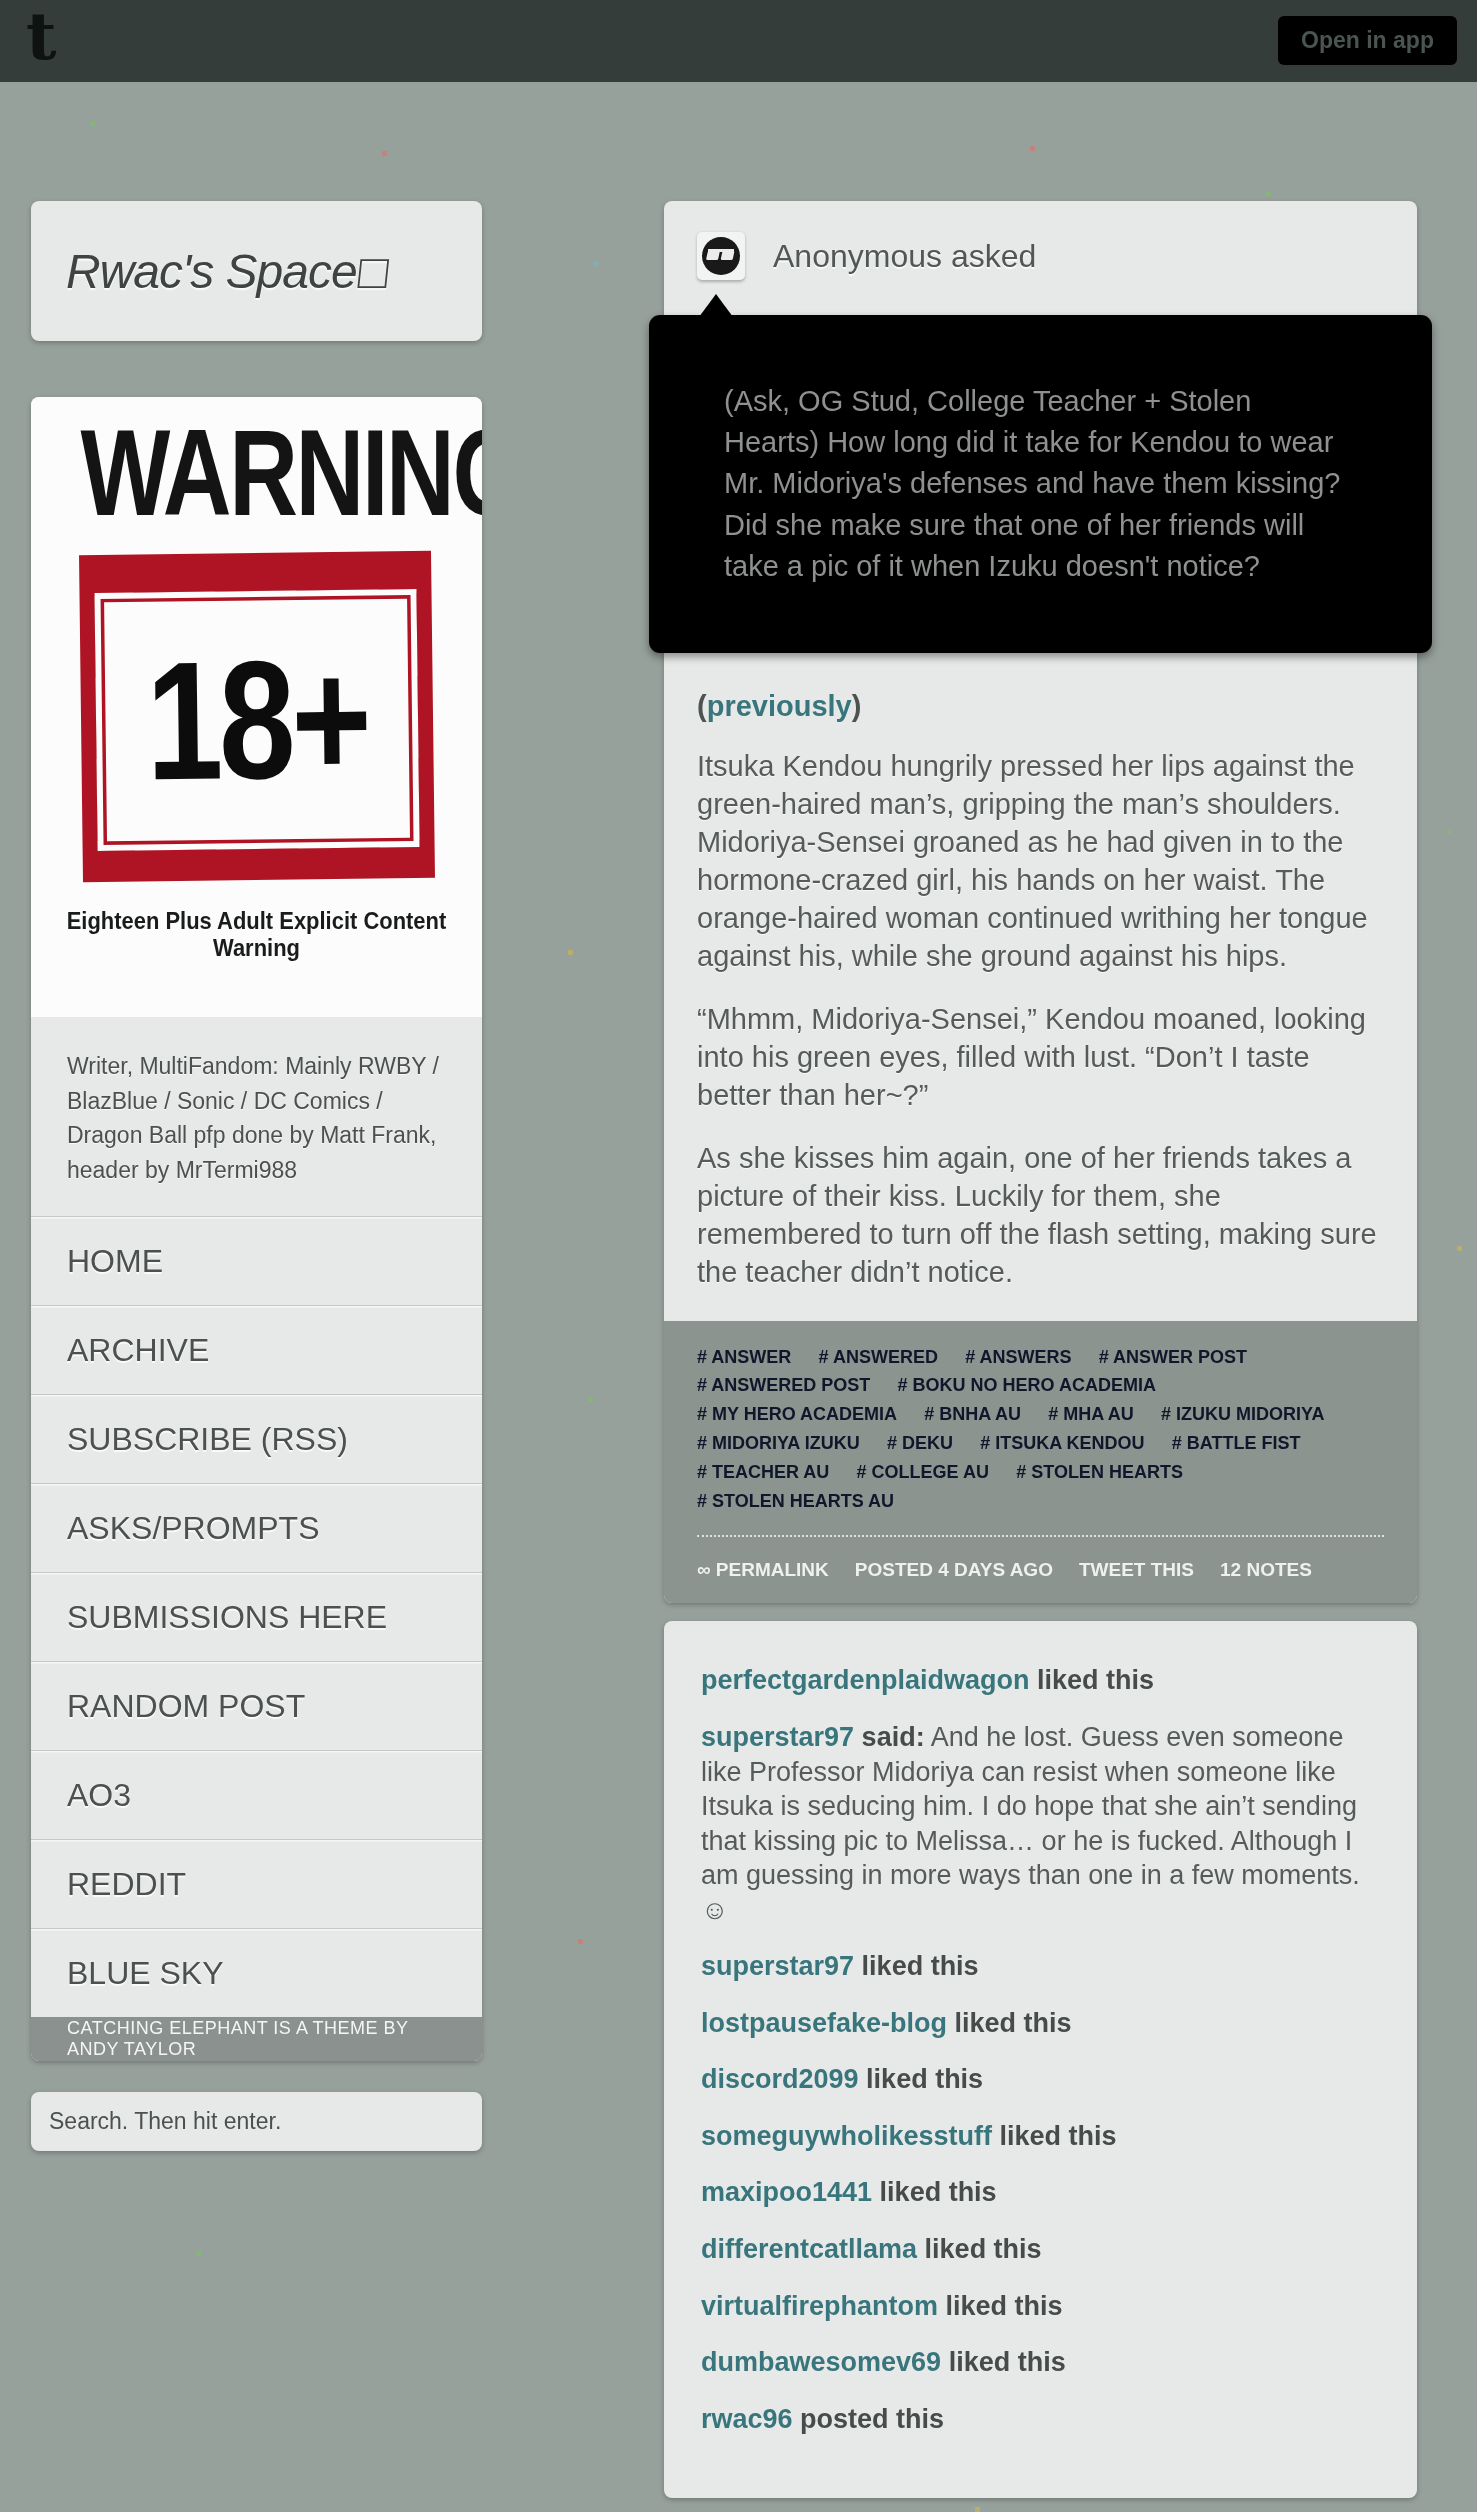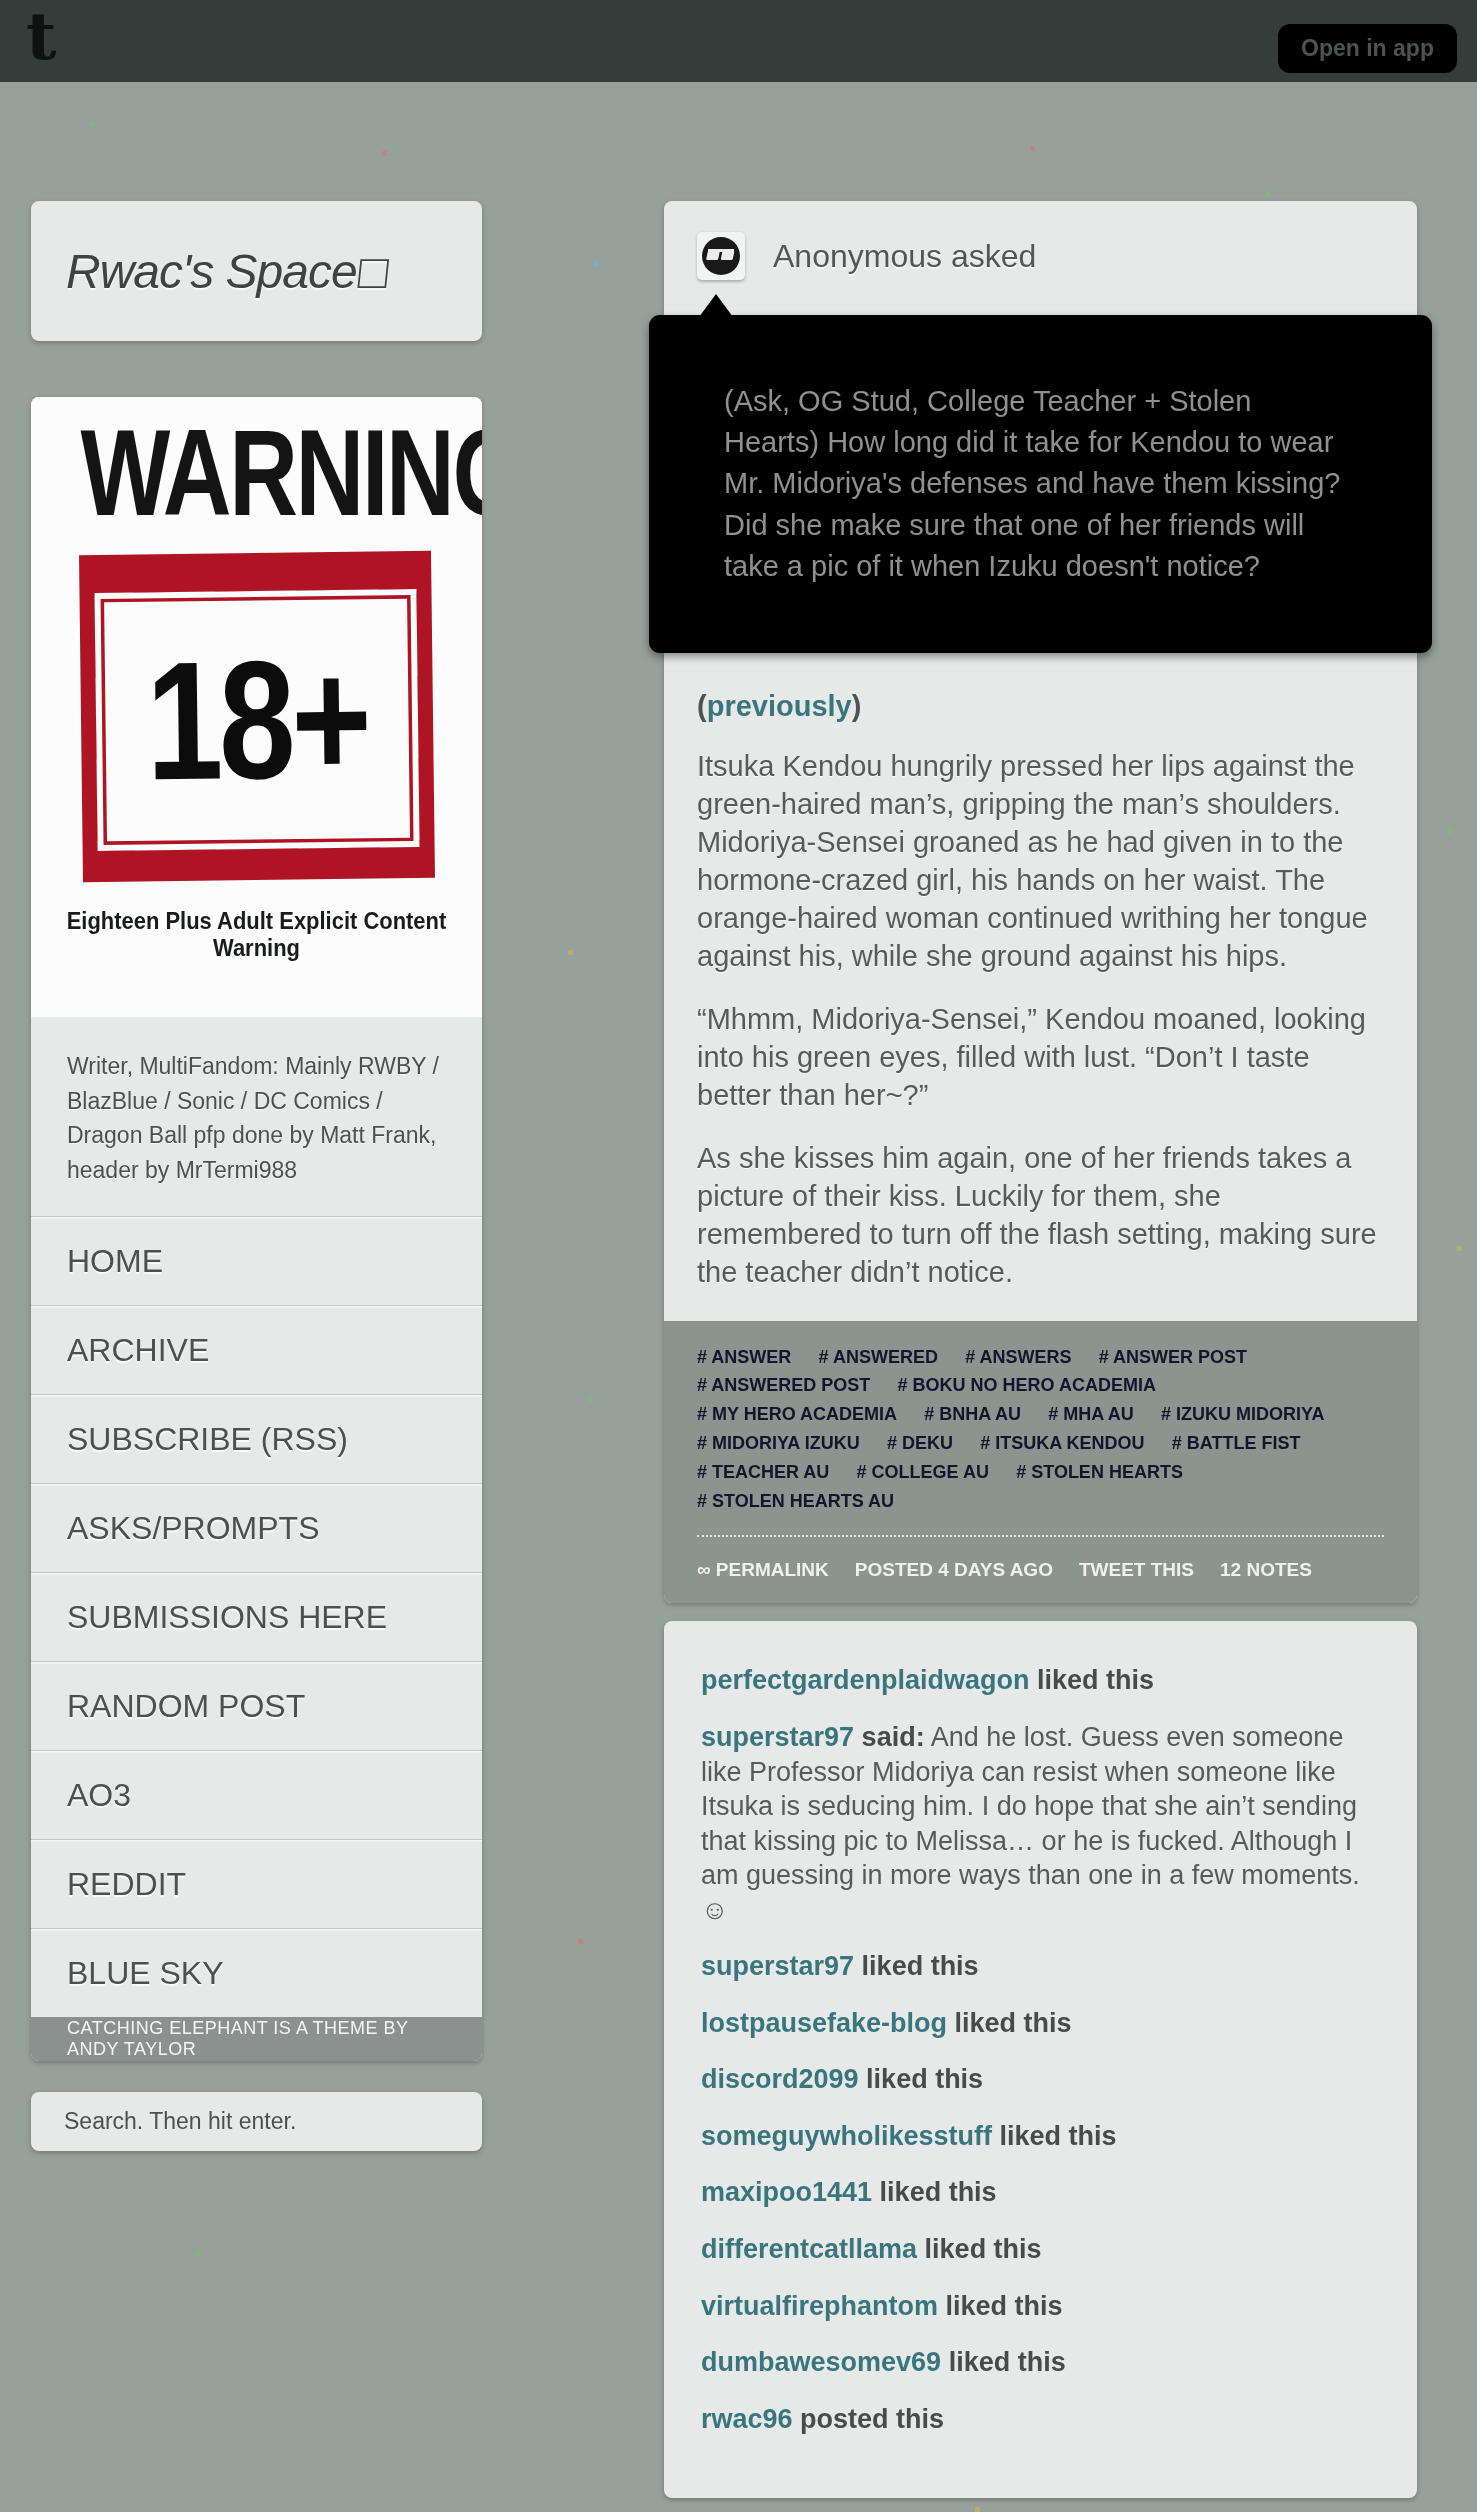--- a/index.html
+++ b/index.html
@@ -15,22 +15,22 @@
       241px 1171px 0 #d9756f, 588px 1397px 0 #7bbf6a, 1457px 1246px 0 #c9b458,
       382px 1723px 0 #6fb7c9, 578px 1939px 0 #d9756f, 1286px 1568px 0 #c9b458,
       196px 2251px 0 #7bbf6a, 975px 2507px 0 #c9b458, 512px 2708px 0 #d9756f,
       1171px 2859px 0 #7bbf6a, 312px 2985px 0 #6fb7c9, 1030px 146px 0 #d9756f,
       834px 2603px 0 #6fb7c9; opacity:.7; }
 
   
   .topbar { position:absolute; top:0; left:0; right:0; height:82px; background:#353d3b; z-index:5; }
   .logo { position:absolute; left:26px; top:-3px; font-size:66px; font-weight:bold;
           color:#0e1312; font-family:"DejaVu Serif", serif; }
-  .open-app { position:absolute; right:20px; top:24px; width:179px; height:49px;
-          background:#000; border-radius:12px; color:#4a5551; font-size:23px; font-weight:bold;
+  .open-app { position:absolute; right:20px; top:16px; width:179px; height:49px;
+          background:#000; border-radius:6px; color:#4a5551; font-size:23px; font-weight:bold;
           display:flex; align-items:center; justify-content:center; cursor:pointer; }
 
   .card { background:#e6e9e7; border-radius:8px; box-shadow:0 2px 5px rgba(0,0,0,.25); }
 
   
   .sidebar { position:absolute; left:31px; top:201px; width:451px; }
   .title-card { height:140px; display:flex; align-items:center; padding:0 35px; margin-bottom:56px; }
   .blog-title { font-size:48px; font-style:italic; color:#3f4443; letter-spacing:-1px;
           text-shadow:0 2px 1.5px rgba(255,255,255,.85); white-space:nowrap; }
   .tofu { display:inline-block; font-style:italic; transform:skewX(-6deg); margin-left:2px; }
@@ -47,21 +47,21 @@
           letter-spacing:-5px; line-height:1; }
   .warn-caption { margin-top:28px; font-size:23.6px; font-weight:800; color:#191c1b; transform:scaleX(.93); }
 
   .sidebar-desc { padding:32px 36px 29px; font-size:23px; line-height:1.5; color:#4c5150;
           text-shadow:0 1px 0.5px rgba(255,255,255,.75); }
   .nav-item { height:89px; display:flex; align-items:center; padding:0 36px; font-size:32px;
           color:#4c5150; border-top:1px solid #c3c9c6; box-shadow:inset 0 1.5px 0 rgba(255,255,255,.6);
           text-shadow:0 1.5px 1px rgba(255,255,255,.8); cursor:pointer; }
   .theme-credit { height:44px; background:#8b918e; display:flex; align-items:center; padding:0 36px;
           font-size:18px; font-weight:normal; color:#f4f6f5; letter-spacing:0.5px; }
-  .search-card { height:59px; display:flex; align-items:center; padding:0 33px; }
+  .search-card { height:59px; display:flex; align-items:center; padding:0 18px; }
   .search-card input { width:100%; background:transparent; border:none; outline:none;
           font-size:23px; color:#4c5150; font-family:inherit; }
   .search-card input::placeholder { color:#4c5150; opacity:1; }
 
   
   .main-col { position:absolute; left:664px; top:201px; width:753px; }
   .post-card { position:relative; }
   .post-header { display:flex; align-items:center; gap:28px; padding:31px 33px 0; }
   .avatar { width:48px; height:48px; background:#f2f4f3; border-radius:5px; flex:0 0 auto;
           display:flex; align-items:center; justify-content:center; box-shadow:0 1.5px 3px rgba(0,0,0,.25); }

